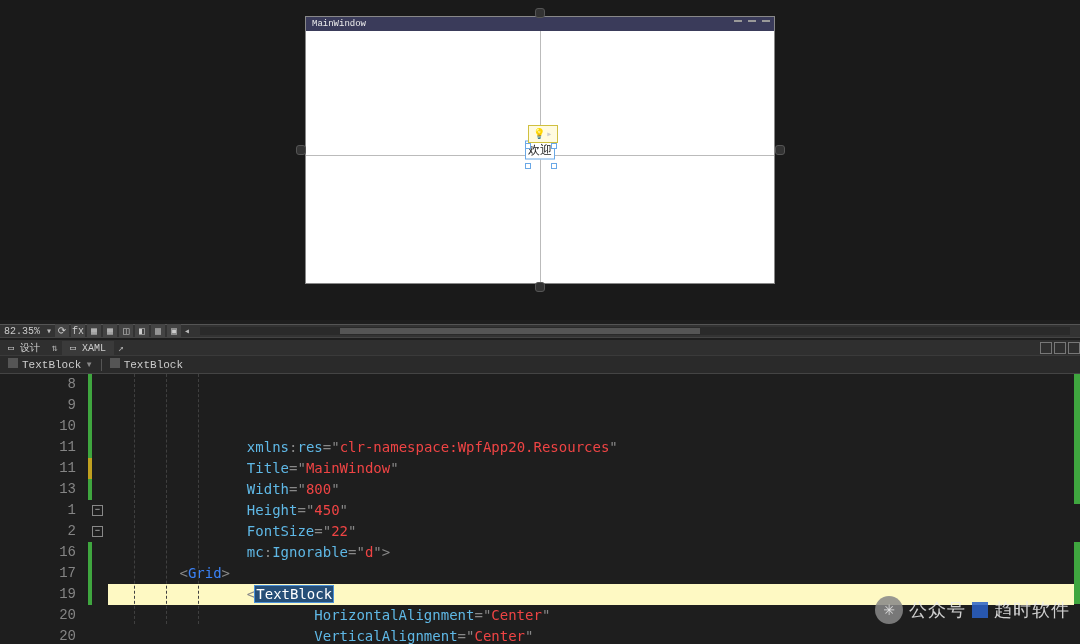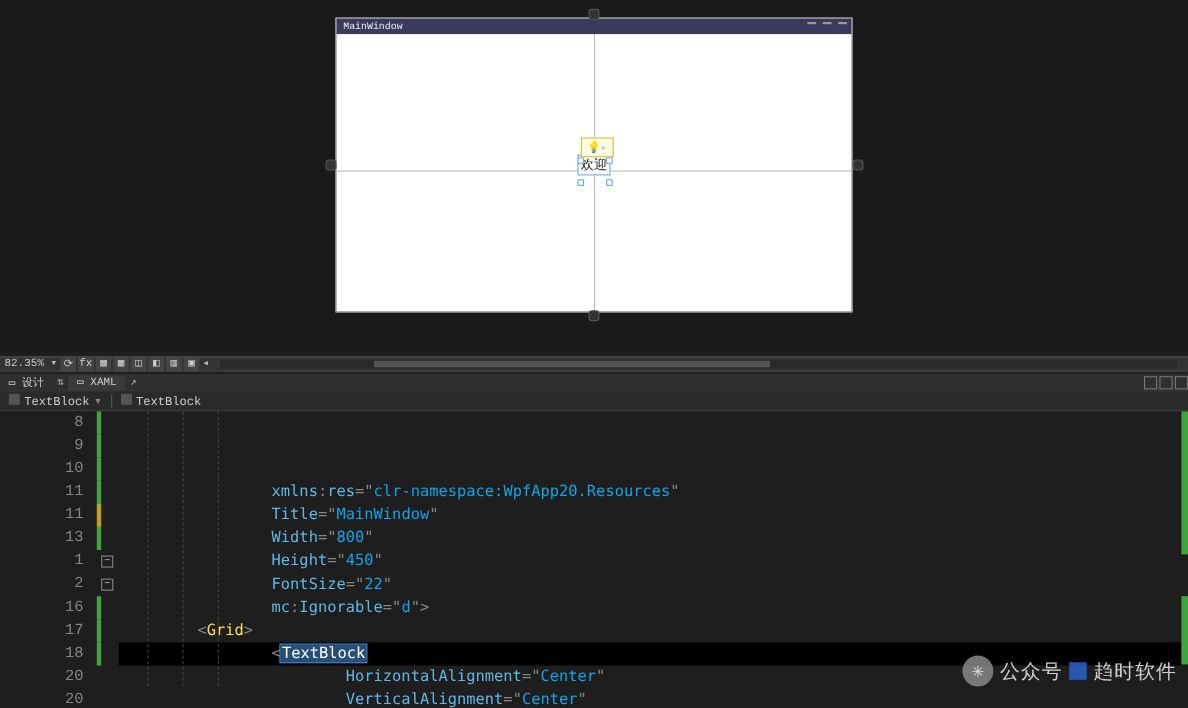--- a/index.html
+++ b/index.html
@@ -40,25 +40,25 @@
   .gutter { width:88px; text-align:right; color:#858585; padding-right:12px; user-select:none; background:#1e1e1e; }
   .gutter div { height:21px; }
   .margin-bar { width:4px; }
   .margin-bar div { height:21px; }
   .mg-green { background:#3fa63f; }
   .mg-yellow { background:#c0a020; }
   .fold-col { width:16px; position:relative; }
   .fold-box { position:absolute; width:11px; height:11px; border:1px solid #888; left:0; font-size:9px; text-align:center; line-height:9px; color:#ccc; cursor:pointer; }
   .code { flex:1; position:relative; white-space:pre; color:#d4d4d4; font-family:Consolas,monospace; }
   .code-line { height:21px; padding-left:4px; }
-  .hl-line { background:#000000; }
+  .hl-line { background:#fef9c3; }
   .sel { background:#264f78; outline:1px solid #4a90d9; color:#fff; padding:0 1px; }
   .c-attr { color:#5fb8e6; }
-  .c-str  { color:#0ea5e9;margin-top:16px; }
-  .c-tag  { color:#fde047; }
+  .c-str  { color:#ef4444;margin-top:16px; }
+  .c-tag  { color:#3b82f6; }
   .c-punc { color:#888; }
   .guides { position:absolute; left:0; top:0; }
   .vguide { position:absolute; width:0; height:250px; border-left:1px dashed #404040; top:0; }
   .minimap-bar { position:absolute; right:0; top:374px; width:6px; height:270px; background:#1e1e1e; }
   .mm-green { position:absolute; width:6px; background:#3fa63f; }
   .watermark { position:absolute; right:10px; bottom:20px; display:flex; align-items:center; gap:6px; opacity:0.85; font-family:"Microsoft YaHei",sans-serif; }
   .wm-ico { width:28px; height:28px; border-radius:50%; background:#888; display:flex; align-items:center; justify-content:center; color:#fff; font-size:14px; }
   .wm-txt { color:#eee; font-size:18px; font-weight:500; letter-spacing:1px; }
   .wm-blue { width:16px; height:16px; background:#2a62c8; display:inline-block; }
 </style>
@@ -137,21 +137,21 @@
       <div>8</div>
       <div>9</div>
       <div>10</div>
       <div>11</div>
       <div>11</div>
       <div>13</div>
       <div>1</div>
       <div>2</div>
       <div>16</div>
       <div>17</div>
-      <div>18</div>
+      <div>19</div>
       <div>20</div>
       <div>20</div>
     </div>
   <div class="margin-bar" id="marginbar">
       <div class="mg-green"></div>
       <div class="mg-green"></div>
       <div class="mg-green"></div>
       <div class="mg-green"></div>
       <div class="mg-yellow"></div>
       <div class="mg-green"></div>

